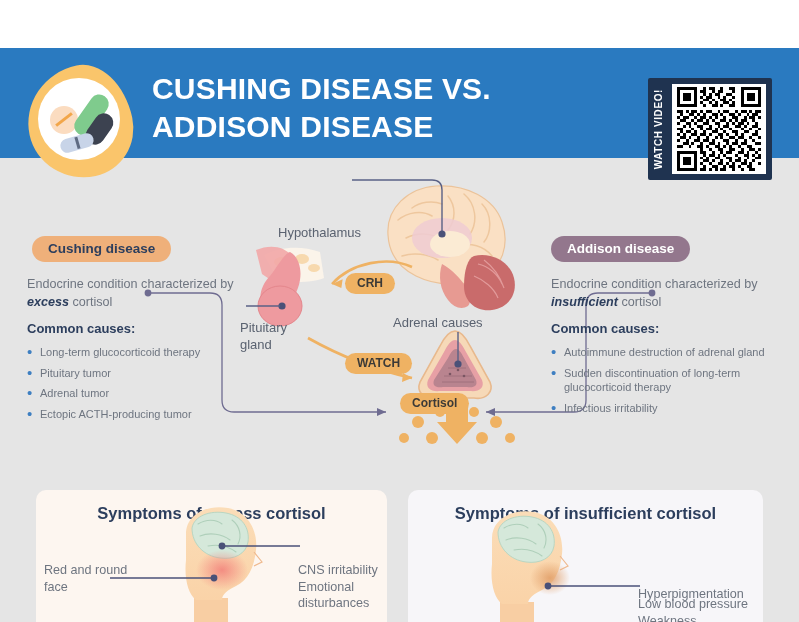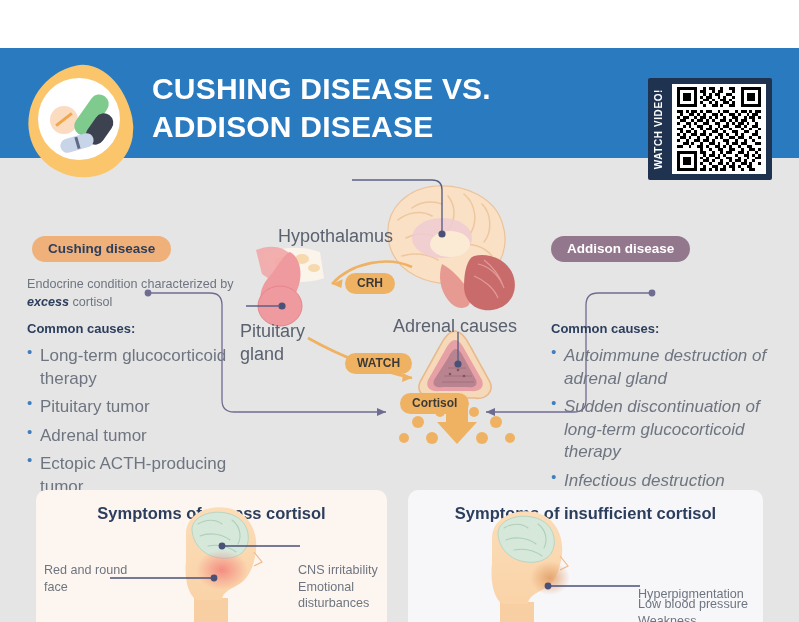--- a/index.html
+++ b/index.html
@@ -93,39 +93,39 @@
   .lead-left { left:27px; top:116px; }
   .lead-right { left:551px; top:116px; width:222px; }
 
   .causes-h {
     position:absolute; font-size:13px; font-weight:bold; color:#2C3E5D;
   }
   .causes-h.l { left:27px; top:161px; }
   .causes-h.r { left:551px; top:161px; }
 
   ul.causes {
-    position:absolute; list-style:none; font-size:17px; line-height:1.33;
+    position:absolute; list-style:none; font-size:11px; line-height:1.33;
     color:#6E7580;
   }
   ul.causes.l { left:27px; top:185px; width:215px; }
-  ul.causes.r { left:551px; top:185px; width:240px;font-style:italic; }
+  ul.causes.r { left:551px; top:185px; width:240px; }
   ul.causes li { position:relative; padding-left:13px; margin-bottom:6px; }
   ul.causes li::before {
     content:"•"; position:absolute; left:0; top:-1px;
     color:#3E7FC1; font-size:15px; line-height:1;
   }
 
   
   .connectors { position:absolute; left:0; top:0; width:799px; height:300px; }
 
   
   .diagram { position:absolute; left:236px; top:0; width:310px; height:290px; }
 
   .dlabel {
-    position:absolute; font-size:18px; color:#5A6270; line-height:1.3;
+    position:absolute; font-size:13px; color:#5A6270; line-height:1.3;
   }
   .lab-hypo { left:278px; top:65px; }
   .lab-pit  { left:240px; top:160px; }
   .lab-adr  { left:393px; top:155px; }
 
   .chip {
     position:absolute; border-radius:11px; height:21px; line-height:21px;
     background:#EFB263; color:#3C3A37; font-size:12px; font-weight:bold;
     text-align:center; padding:0 12px;
   }
@@ -436,25 +436,28 @@
     </div>
     <div class="causes-h l">Common causes:</div>
     <ul class="causes l">
       <li>Long-term glucocorticoid therapy</li>
       <li>Pituitary tumor</li>
       <li>Adrenal tumor</li>
       <li>Ectopic ACTH-producing tumor</li>
     </ul>
 
     <div class="badge badge-addison">Addison disease</div>
+    <div class="lead lead-right">
+      <span>Endocrine condition characterized by </span><b>insufficient</b><span> cortisol</span>
+    </div>
     <div class="causes-h r">Common causes:</div>
     <ul class="causes r">
       <li>Autoimmune destruction of adrenal gland</li>
       <li>Sudden discontinuation of long-term glucocorticoid therapy</li>
-      <li>Infectious destruction</li>
+      <li>Infectious irritability</li>
     </ul>
 
     <svg class="diagram" viewBox="0 0 310 290">
 
       <g>
         <path d="M152,75 C150,48 172,28 200,26 C230,24 258,38 266,62 C274,85 266,108 246,118 C228,127 200,126 180,116 C162,107 153,93 152,75 Z" fill="#FAE0C4" stroke="#EBC39A" stroke-width="1.2"></path>
         <path d="M162,60 C172,52 186,50 196,56 M170,78 C182,72 196,73 206,80 M166,96 C178,92 192,94 202,100
                  M212,36 C220,46 220,60 212,70 M228,34 C240,44 242,62 234,74 M246,44 C256,54 256,72 248,82
                  M222,86 C234,82 248,86 256,96 M206,44 C196,40 184,42 176,48" fill="none" stroke="#EEC79E" stroke-width="1.5" stroke-linecap="round"></path>
         <ellipse cx="206" cy="78" rx="30" ry="20" fill="#EFCBD2" opacity="0.85"></ellipse>

